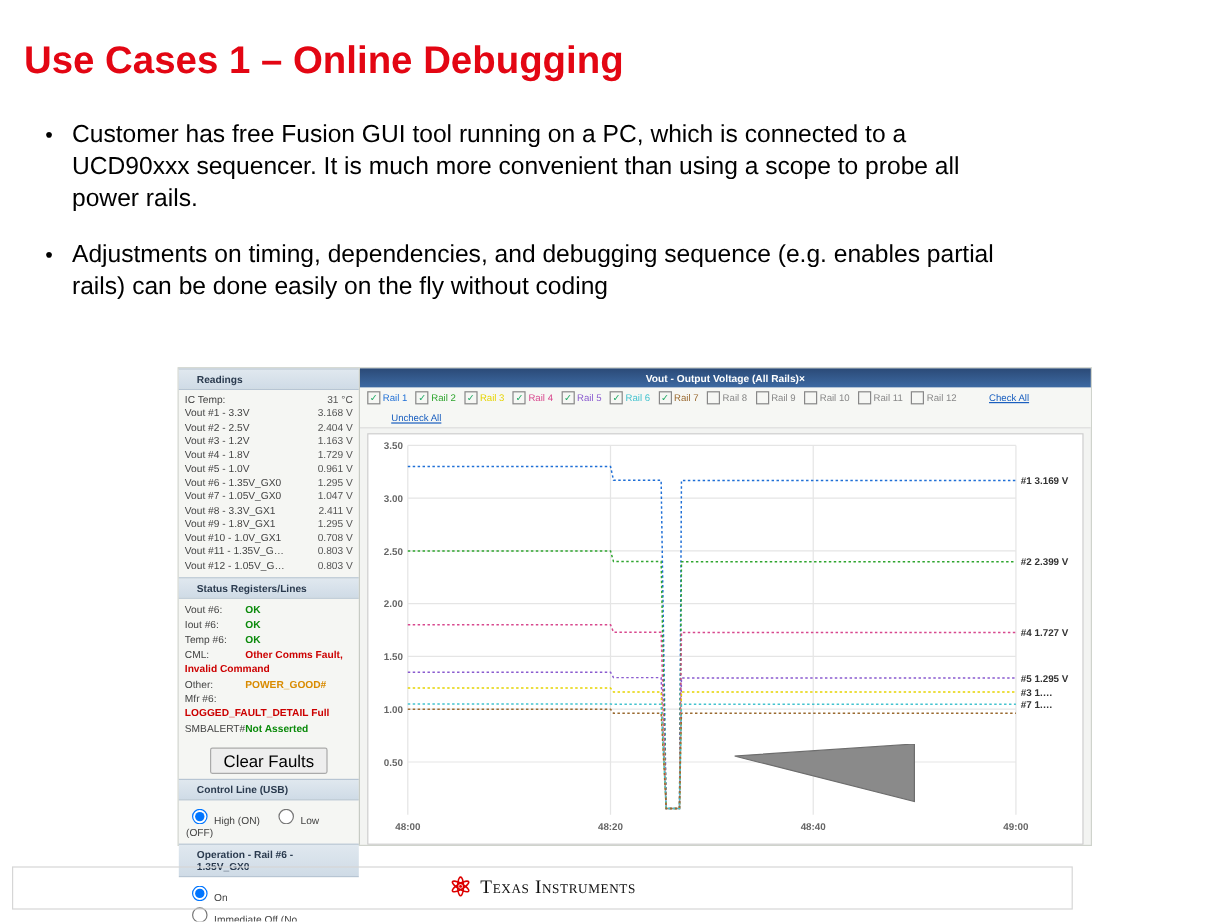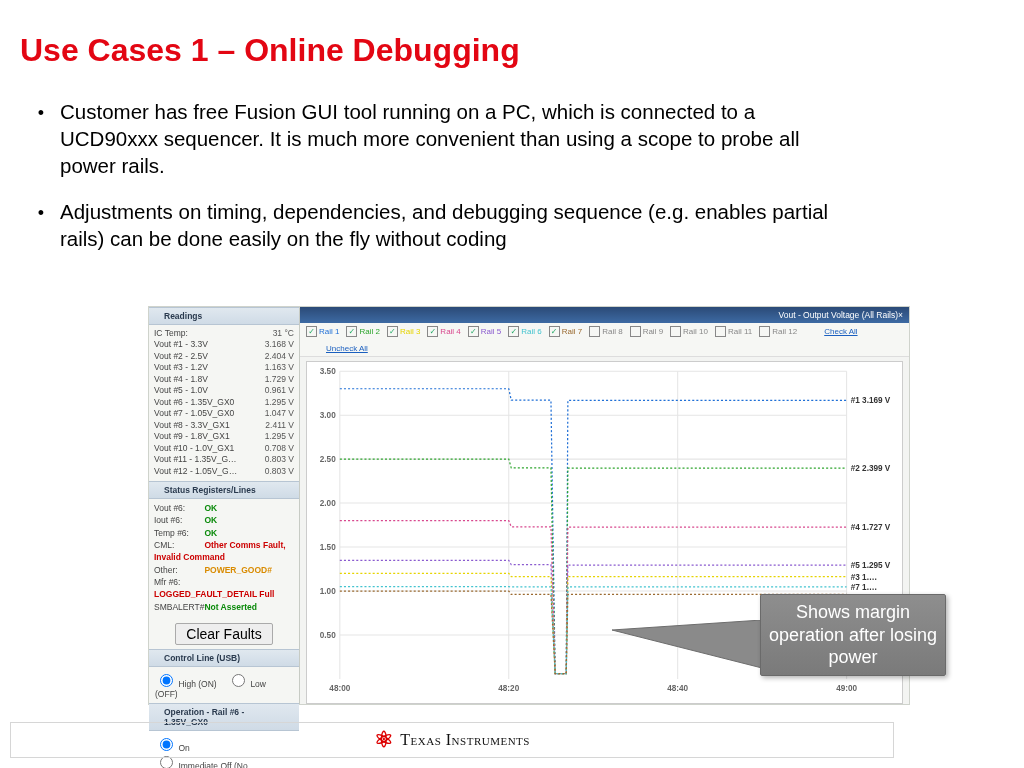--- a/index.html
+++ b/index.html
@@ -16,21 +16,21 @@
 .readings .row span:last-child{color:#555}
 .status{padding:3px 5px 6px 5px;line-height:1.45}
 .status .lbl{display:inline-block;width:48px}
 .ok{color:#0a8a0a;font-weight:bold}
 .flt{color:#cc0000;font-weight:bold}
 .wrn{color:#d98b00;font-weight:bold}
 .btn-clear{display:block;margin:4px auto;background:#eee;border:1px solid #aaa;padding:2px 10px;font-size:14px;border-radius:2px}
 .ctrl{padding:4px 6px}
 .ctrl label{margin-right:8px}
 .plot-pane{flex:1;display:flex;flex-direction:column;border-left:1px solid #c7cbc4}
-.plot-header{background:linear-gradient(#2b4a77,#3d6aa3);color:#fff;font-weight:normal;padding:3px 6px;display:flex;justify-content:flex-end}
+.plot-header{background:linear-gradient(#2b4a77,#3d6aa3);color:#fff;font-weight:bold;padding:3px 6px;display:flex;justify-content:center}
 .plot-header .x{color:#fff}
 .rail-checks{background:#f6f7f4;padding:3px 6px;display:flex;gap:7px;flex-wrap:wrap;align-items:center;border-bottom:1px solid #ddd;font-size:8px}
 .rail-checks .chk{display:inline-flex;align-items:center;gap:2px}
 .rail-checks .chk .box{width:9px;height:9px;border:1px solid #888;display:inline-flex;align-items:center;justify-content:center;font-size:8px;line-height:1;color:#2a6}
 .rail-checks .lnk{color:#1a5fbf;text-decoration:underline;margin-left:20px}
 .plot-area{flex:1;position:relative;background:#fff;margin:4px 6px 6px 6px;border:1px solid #ccc}
 svg{width:100%;height:100%}
 .grid line{stroke:#e5e5e5;stroke-width:1}
 .ytick{font-size:8px;fill:#666;font-weight:bold}
 .xtick{font-size:8px;fill:#666;font-weight:bold}
@@ -233,23 +233,20 @@
             <text class="val-lbl" x="530" y="211.31428571428572">#3 1.…</text>
             <text class="val-lbl" x="530" y="221.25714285714287">#7 1.…</text>
           </svg>
       </div>
     </div>
   </div>
 
   <svg class="callout-arrow" viewBox="0 0 160 60">
     <polygon points="0,10 150,0 150,48" fill="#8a8a8a" stroke="#6d6d6d" stroke-width="1"></polygon>
   </svg>
-  <div class="callout-box">
-    <span>Shows margin operation after losing power</span>
-  </div>
 
   <div class="footer">
     <div class="ti-logo">
       <span class="ti-mark">⚛</span>
       <span style="font-variant:small-caps">Texas Instruments</span>
     </div>
   </div>
 </div>
 
 </body></html>

